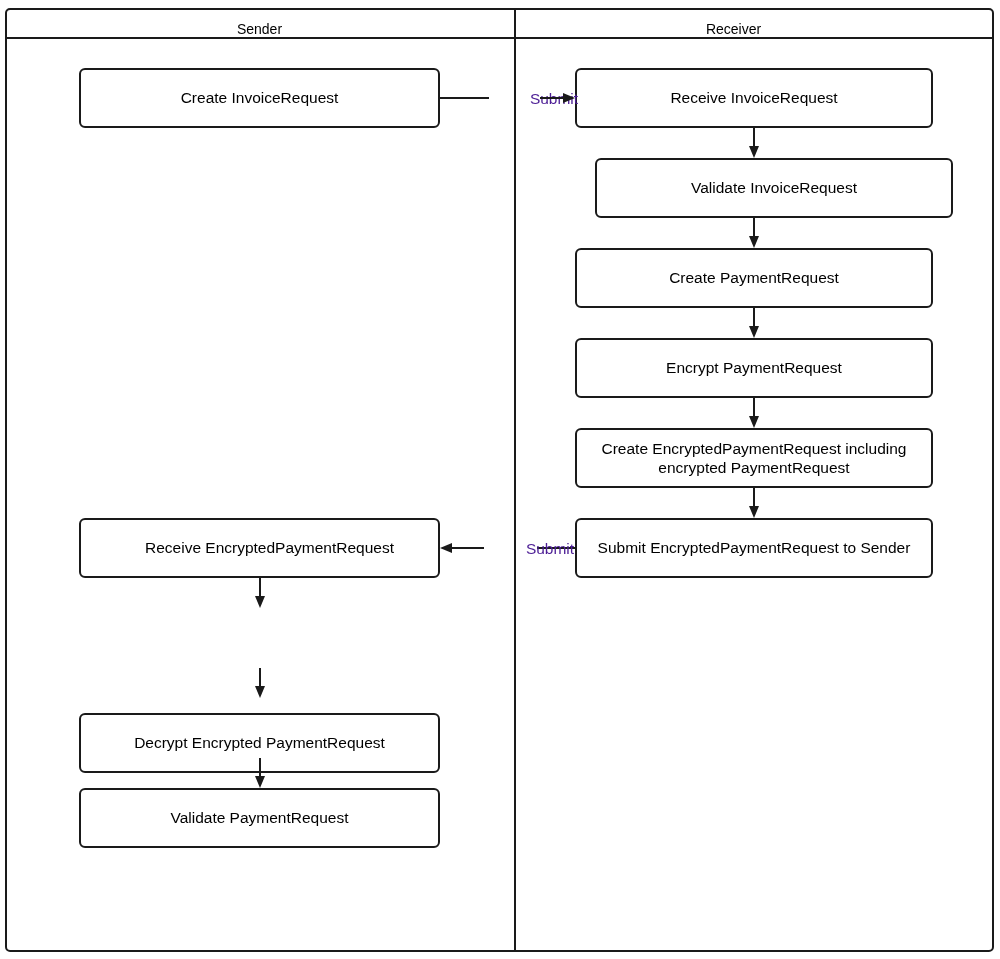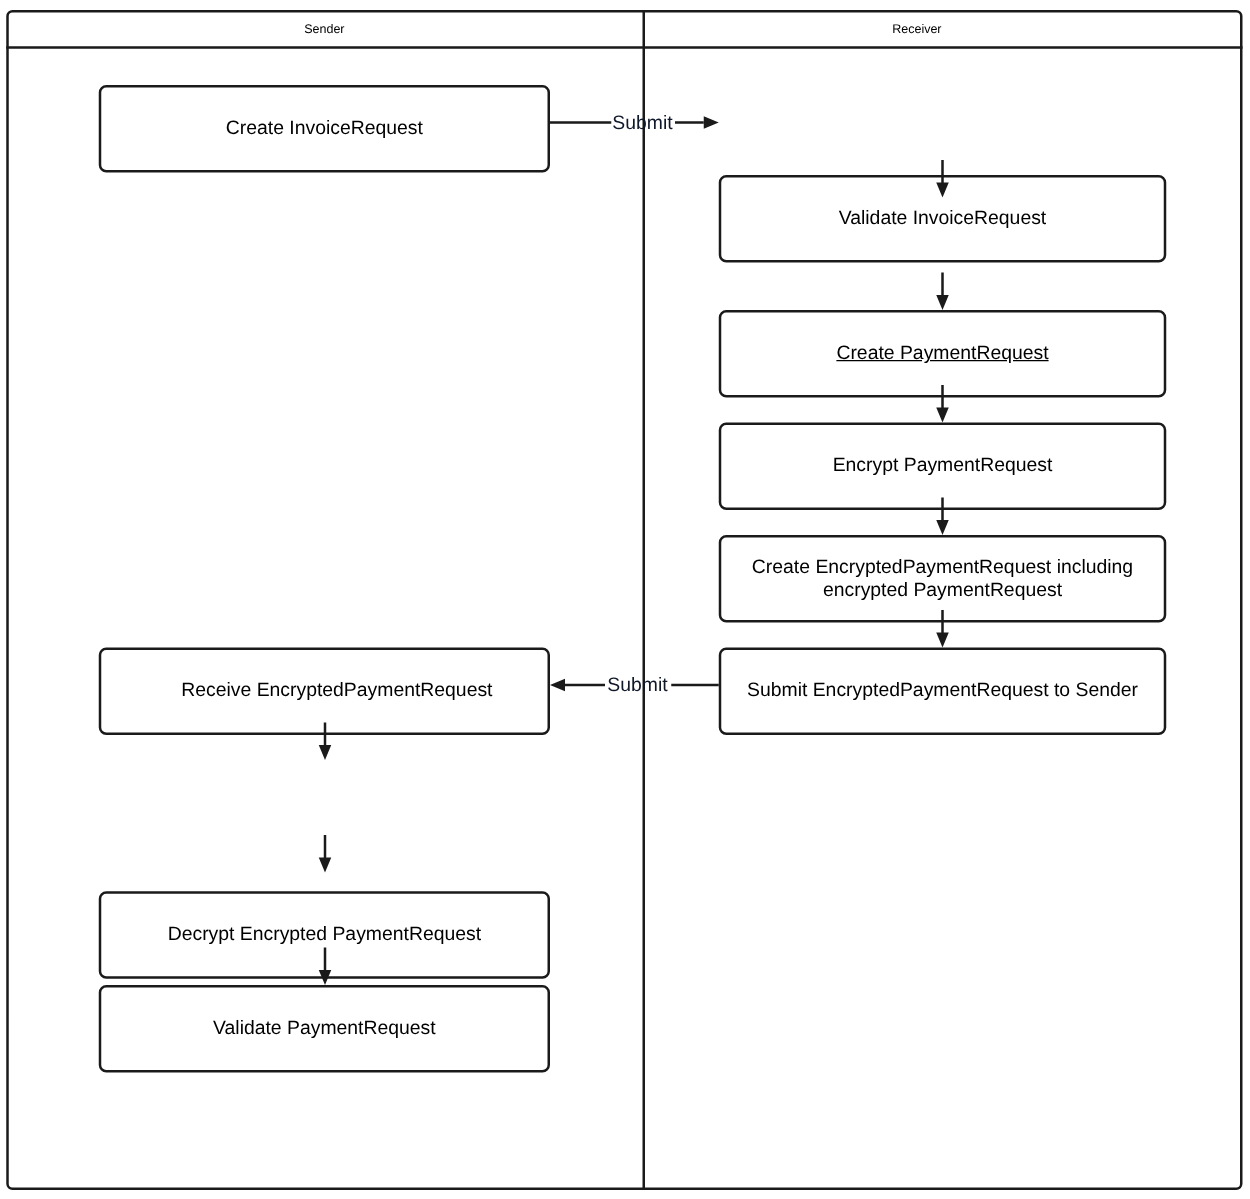--- a/index.html
+++ b/index.html
@@ -29,29 +29,29 @@
   }
   .lane-divider {
     position: absolute;
     left: 514px; top: 8px;
     width: 1.5px; height: 944px;
     background: #1a1a1a;
   }
   .lane-header {
     position: absolute;
     top: 9px; height: 28px;
-    display: flex; align-items: center; justify-content: center;
-    font-size: 10px;
+    display: flex; align-items: flex-end; justify-content: center;
+    font-size: 14px;
     color: #000;
   }
   .lh-sender { left: 5px; width: 509px; }
   .lh-receiver { left: 514px; width: 439px; }
   .node {
     position: absolute;
-    height: 70px;
+    height: 60px;
     border: 2px solid #1a1a1a;
     border-radius: 6px;
     background: #ffffff;
     box-sizing: border-box;
     display: flex; align-items: center; justify-content: center;
     text-align: center;
     font-size: 15.5px;
     line-height: 1.25;
     padding: 0 8px;
   }
@@ -86,22 +86,23 @@
     width: 0; height: 0;
     border-top: 5px solid transparent;
     border-bottom: 5px solid transparent;
     border-right: 12px solid #1a1a1a;
   }
   .edge-label {
     position: absolute;
     transform: translate(-50%, -50%);
     font-size: 15.5px;
     white-space: nowrap;
-    color: #0f172a;
+    color: #4c1d95;
     background: transparent;
+    margin-left: 40px;
   }
 </style>
 </head>
 <body>
 
 <div class="canvas">
 
   <div class="frame"></div>
   <div class="header-sep"></div>
   <div class="lane-divider"></div>
@@ -119,24 +120,27 @@
   <div class="node sender-col" style="top:518px;padding-left:28px;">
     <span>Receive EncryptedPaymentRequest</span>
   </div>
   <div class="node sender-col" style="top:698px;margin-top:15px;">
     <span>Decrypt Encrypted PaymentRequest</span>
   </div>
   <div class="node sender-col" style="top:788px;">
     <span>Validate PaymentRequest</span>
   </div>
 
-  <div class="node receiver-col" style="top:140px;">
+  <div class="node receiver-col" style="top:68px;">
+    <span>Receive InvoiceRequest</span>
+  </div>
+  <div class="node receiver-col" style="top:158px;margin-left:20px;">
     <span>Validate InvoiceRequest</span>
   </div>
-  <div class="node receiver-col" style="top:248px;text-decoration:underline;">
+  <div class="node receiver-col" style="top:248px;">
     <span>Create PaymentRequest</span>
   </div>
   <div class="node receiver-col" style="top:338px;">
     <span>Encrypt PaymentRequest</span>
   </div>
   <div class="node receiver-col" style="top:518px;">
     <span>Submit EncryptedPaymentRequest to Sender</span>
   </div>
   <div class="node receiver-col" style="top:428px;">
     <span>Create EncryptedPaymentRequest including encrypted PaymentRequest</span>

